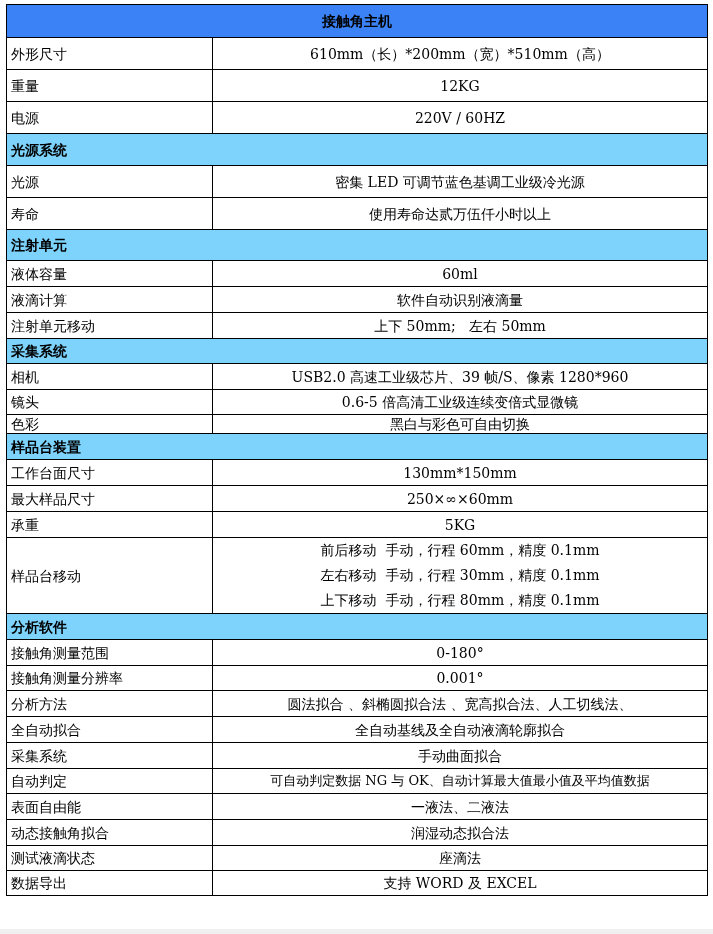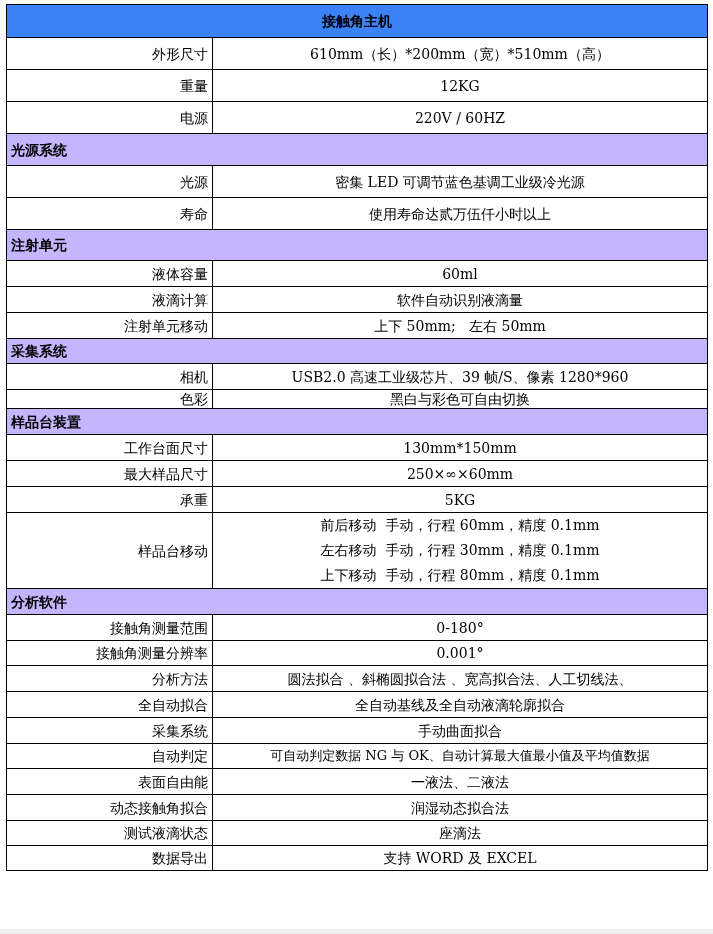--- a/index.html
+++ b/index.html
@@ -5,22 +5,22 @@
     html, body { margin: 0; padding: 0; background: #ffffff; }
     body { width: 713px; height: 934px; position: relative; overflow: hidden;
            font-family: "DejaVu Serif", "Liberation Serif", serif; color: #000; }
     .tbl { position: absolute; left: 6px; top: 4px; width: 701px;
            border-collapse: collapse; table-layout: fixed; }
     .tbl td { border: 1.5px solid #000; padding: 0 4px; font-size: 14px;
               line-height: 18px; white-space: nowrap; overflow: hidden; }
     .tbl col.c1 { width: 206px; }
     .tbl col.c2 { width: 495px; }
     .title td { background: #3b82f6; text-align: center; font-weight: bold; height: 32px; }
-    .sec td { background: #c4b5fd; font-weight: bold; text-align: left; }
-    .lbl { text-align: right; }
+    .sec td { background: #7dd3fc; font-weight: bold; text-align: left; }
+    .lbl { text-align: left; }
     .val { text-align: center; }
     .multi .val div { line-height: 25px; }
     .bottom-bar { position: absolute; left: 0; top: 929px; width: 713px; height: 5px; background: #f0f0f0; }
   </style>
 </head>
 <body>
 
 <table class="tbl">
   <colgroup>
       <col class="c1">
@@ -71,20 +71,24 @@
       <td class="lbl">注射单元移动</td>
       <td class="val" style="white-space:pre">上下 50mm;   左右 50mm</td>
     </tr>
 
     <tr class="sec" style="height:25px">
       <td colspan="2">采集系统</td>
     </tr>
     <tr style="height:26px">
       <td class="lbl">相机</td>
       <td class="val">USB2.0 高速工业级芯片、39 帧/S、像素 1280*960</td>
+    </tr>
+    <tr style="height:25px">
+      <td class="lbl">镜头</td>
+      <td class="val">0.6-5 倍高清工业级连续变倍式显微镜</td>
     </tr>
     <tr style="height:17px">
       <td class="lbl">色彩</td>
       <td class="val">黑白与彩色可自由切换</td>
     </tr>
 
     <tr class="sec" style="height:26px">
       <td colspan="2">样品台装置</td>
     </tr>
     <tr style="height:26px">

